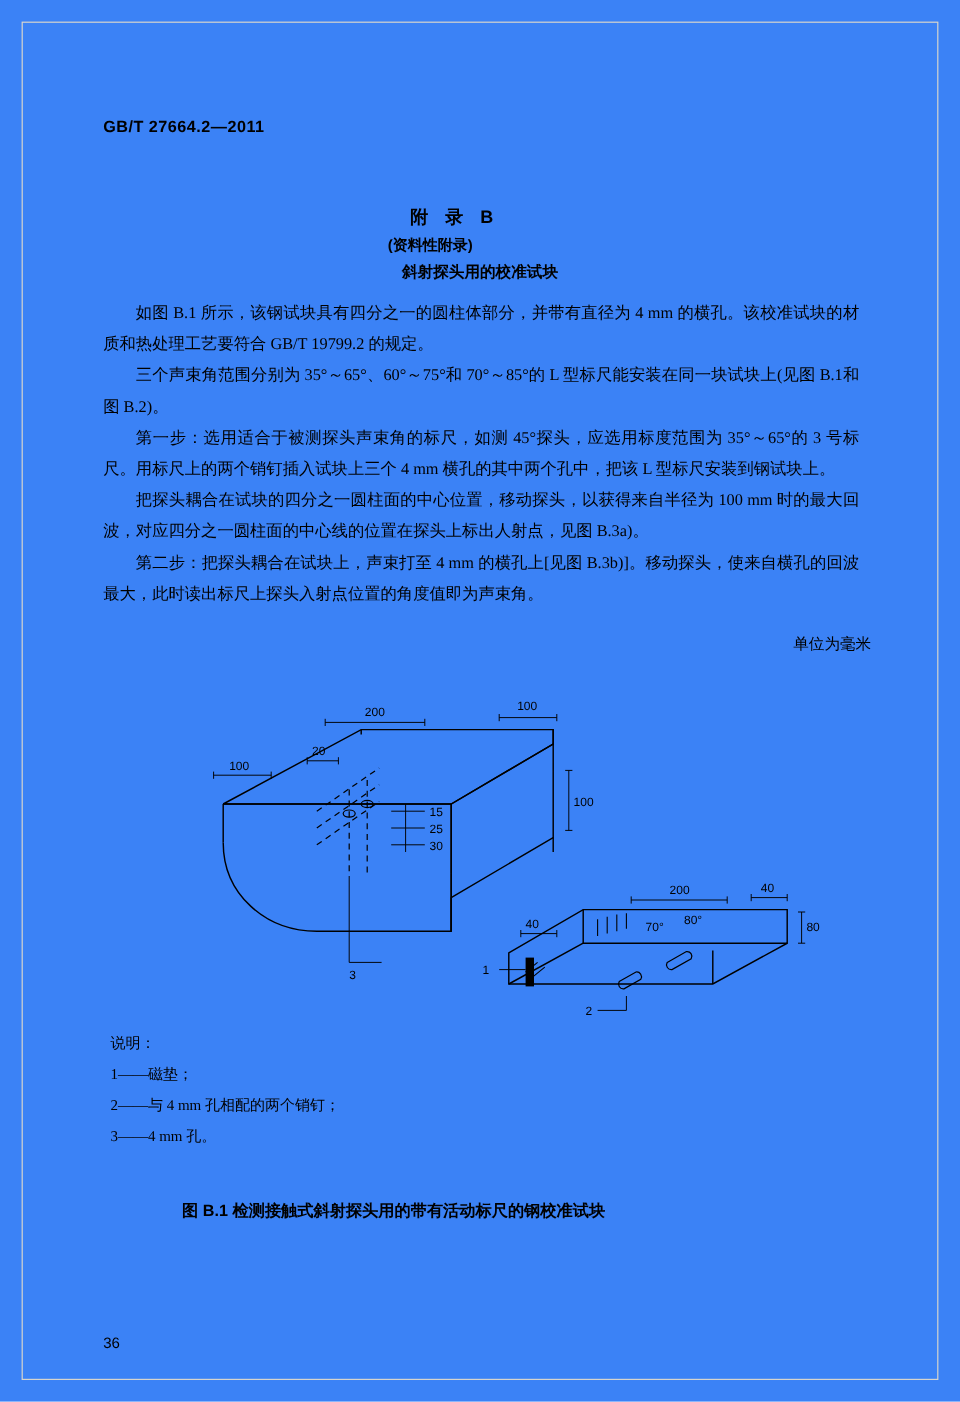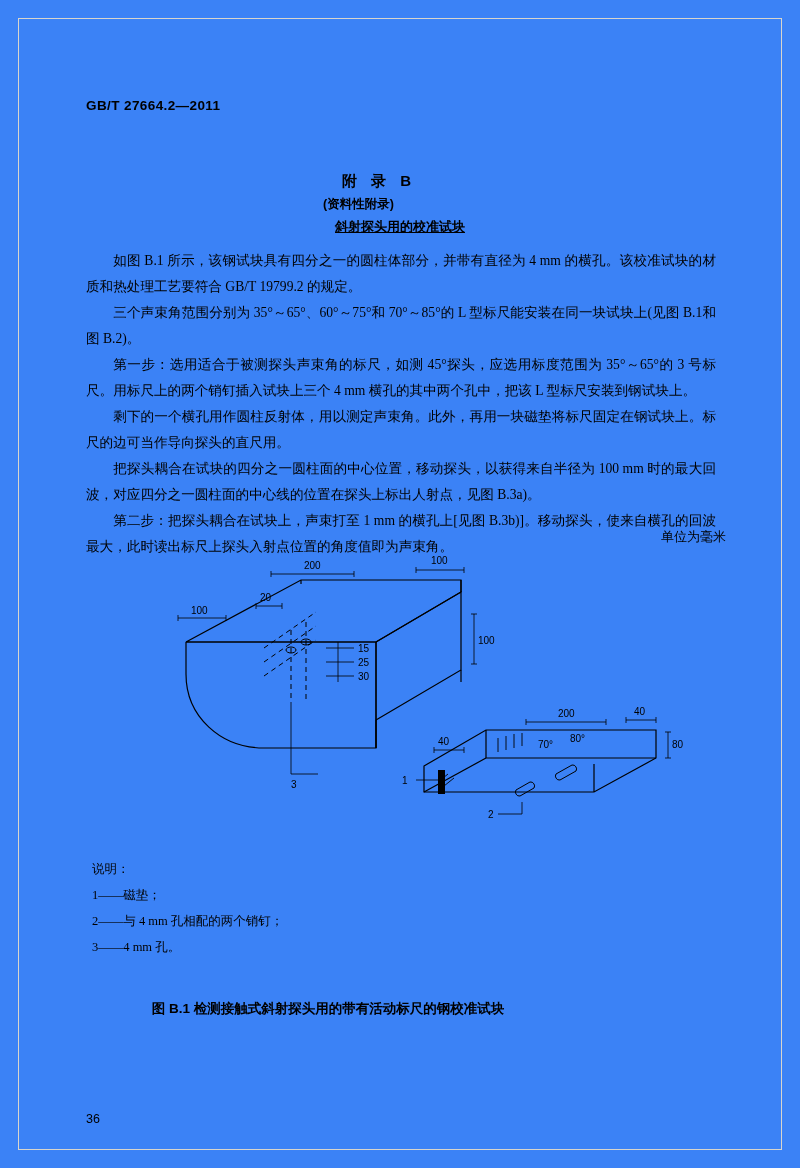--- a/index.html
+++ b/index.html
@@ -65,21 +65,20 @@
   }
   .annex-name {
     position: absolute;
     left: 0;
     top: 218px;
     width: 800px;
     text-align: center;
     font-family: "Liberation Sans", sans-serif;
     font-weight: bold;
     font-size: 13px;
-    text-decoration: underline;
   }
   .body-text {
     position: absolute;
     left: 86px;
     top: 248px;
     width: 630px;
     font-size: 13.6px;
     line-height: 26px;
     text-align: justify;
   }
@@ -89,21 +88,21 @@
   }
   .unit-note {
     position: absolute;
     right: 86px;
     top: 528px;
     font-size: 13px;
   }
   .figure-area {
     position: absolute;
     left: 86px;
-    top: 552px;
+    top: 580px;
     width: 630px;
     height: 310px;
   }
   .legend {
     position: absolute;
     left: 92px;
     top: 856px;
     font-size: 12.5px;
     line-height: 26px;
   }
@@ -143,23 +142,22 @@
   <div class="header-code">GB/T 27664.2—2011</div>
 
   <div class="annex-title">附 录 B</div>
   <div class="annex-sub">(资料性附录)</div>
   <div class="annex-name">斜射探头用的校准试块</div>
 
   <div class="body-text">
     <p>如图 B.1 所示，该钢试块具有四分之一的圆柱体部分，并带有直径为 4 mm 的横孔。该校准试块的材质和热处理工艺要符合 GB/T 19799.2 的规定。</p>
     <p>三个声束角范围分别为 35°～65°、60°～75°和 70°～85°的 L 型标尺能安装在同一块试块上(见图 B.1和图 B.2)。</p>
     <p>第一步：选用适合于被测探头声束角的标尺，如测 45°探头，应选用标度范围为 35°～65°的 3 号标尺。用标尺上的两个销钉插入试块上三个 4 mm 横孔的其中两个孔中，把该 L 型标尺安装到钢试块上。</p>
-    <p>剩下的一个横孔用作圆柱反射体，用以测定声束角。此外，再用一块磁垫将标尺固定在钢试块上。标尺的边可当作导向探头的直尺用。</p>
     <p>把探头耦合在试块的四分之一圆柱面的中心位置，移动探头，以获得来自半径为 100 mm 时的最大回波，对应四分之一圆柱面的中心线的位置在探头上标出人射点，见图 B.3a)。</p>
-    <p>第二步：把探头耦合在试块上，声束打至 1 mm 的横孔上[见图 B.3b)]。移动探头，使来自横孔的回波最大，此时读出标尺上探头入射点位置的角度值即为声束角。</p>
+    <p>第二步：把探头耦合在试块上，声束打至 4 mm 的横孔上[见图 B.3b)]。移动探头，使来自横孔的回波最大，此时读出标尺上探头入射点位置的角度值即为声束角。</p>
   </div>
 
   <div class="unit-note">单位为毫米</div>
 
   <div class="figure-area">
     <svg width="630" height="310" viewBox="0 0 630 310">
       <g fill="none" stroke="#000" stroke-width="1.2">
 
         <path d="M100 90 L215 28 L375 28 L375 40 L290 90 Z"></path>
 

